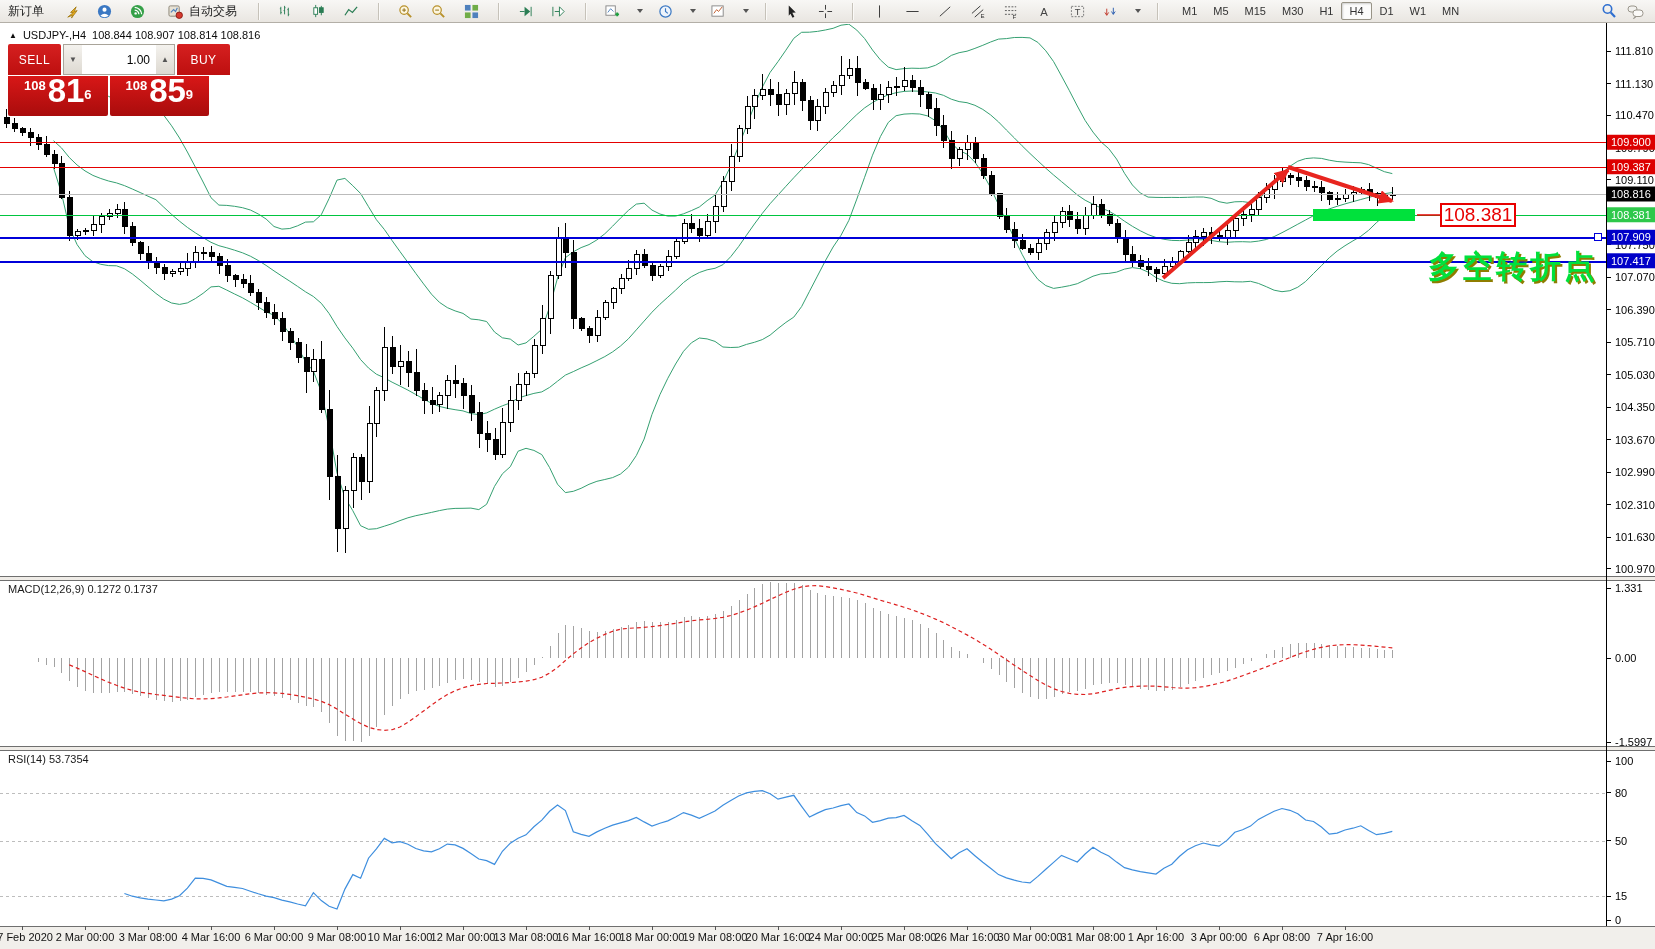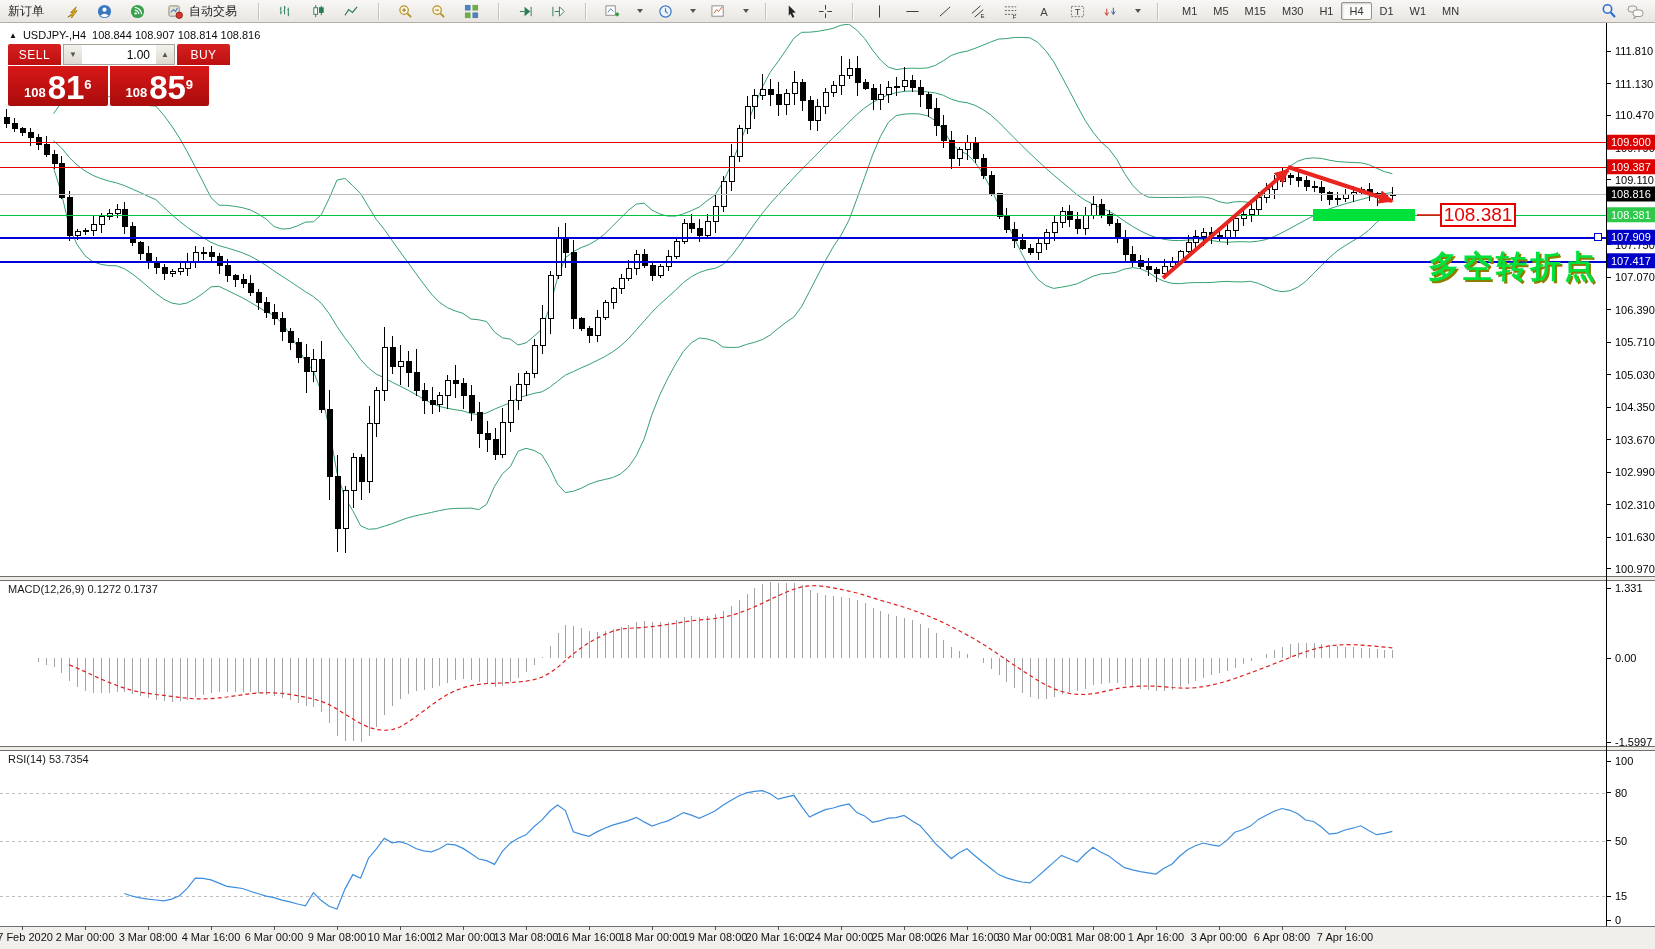--- a/index.html
+++ b/index.html
@@ -14,29 +14,29 @@
   .tb-sep{width:1px;height:17px;background:#c6c2b9;box-shadow:1px 0 0 #fbfaf8;margin:0 4px;}
   .caret{width:0;height:0;border-left:3px solid transparent;border-right:3px solid transparent;border-top:4px solid #555;margin-left:2px;}
   .tf-group{display:flex;align-items:center;}
   .tf-btn{font-size:11px;color:#333;padding:2px 7px;border:1px solid transparent;border-radius:2px;}
   .tf-btn.active{background:#fcfcfb;border:1px solid #989487;box-shadow:inset 1px 1px 2px rgba(0,0,0,.18);text-align:right;}
   .tb-right{margin-left:auto;display:flex;align-items:center;gap:6px;padding-right:6px;}
   
   .symbol-bar{position:absolute;top:29px;left:9px;z-index:20;font-size:11px;color:#0c0c0c;display:flex;gap:6px;align-items:center;}
   .symbol-bar .tri{font-size:8px;}
   .oneclick{position:absolute;top:44px;left:8px;z-index:20;width:201px;}
-  .oc-row1{display:flex;height:21px;gap:2px;}
+  .oc-row1{display:flex;height:31px;gap:2px;}
   .oc-btn{flex:0 0 53px;background:linear-gradient(#d62020,#bd0f0f);color:#fff;font-size:12px;
     display:flex;align-items:center;justify-content:center;border-radius:2px 2px 0 0;letter-spacing:.5px;}
   .oc-spin{flex:1;display:flex;border:1px solid #a9a49a;background:#fff;box-sizing:border-box;}
   .oc-arrow{width:18px;background:linear-gradient(#f4f2ee,#ddd9d1);display:flex;align-items:center;justify-content:center;font-size:8px;color:#555;}
   .oc-vol{flex:1;border:0;outline:0;font-size:12px;text-align:right;padding-right:6px;width:40px;font-family:inherit;padding-left:28px;}
   .oc-row2{display:flex;gap:2px;margin-top:1px;height:40px;}
   .oc-price{flex:1;background:linear-gradient(#d81717,#a90c0c);border-radius:0 0 2px 2px;color:#fff;
-    display:flex;align-items:flex-end;justify-content:center;padding-bottom:3px;}
+    display:flex;justify-content:center;padding-bottom:3px;}
   .oc-price .base{font-size:13px;font-weight:bold;margin-right:2px;line-height:20px;}
   .oc-price .pips{font-size:33px;font-weight:bold;line-height:30px;}
   .oc-price .pipette{font-size:13px;font-weight:bold;line-height:38px;vertical-align:top;align-self:flex-start;}
   
   .ind-label{position:absolute;left:8px;z-index:20;font-size:11px;color:#1a1a1a;}
   #macd-label{top:583px;} #rsi-label{top:753px;}
   svg text{font-family:"Liberation Sans",sans-serif;}
   #chart{position:absolute;top:0;left:0;z-index:5;}
 </style>
 </head>

